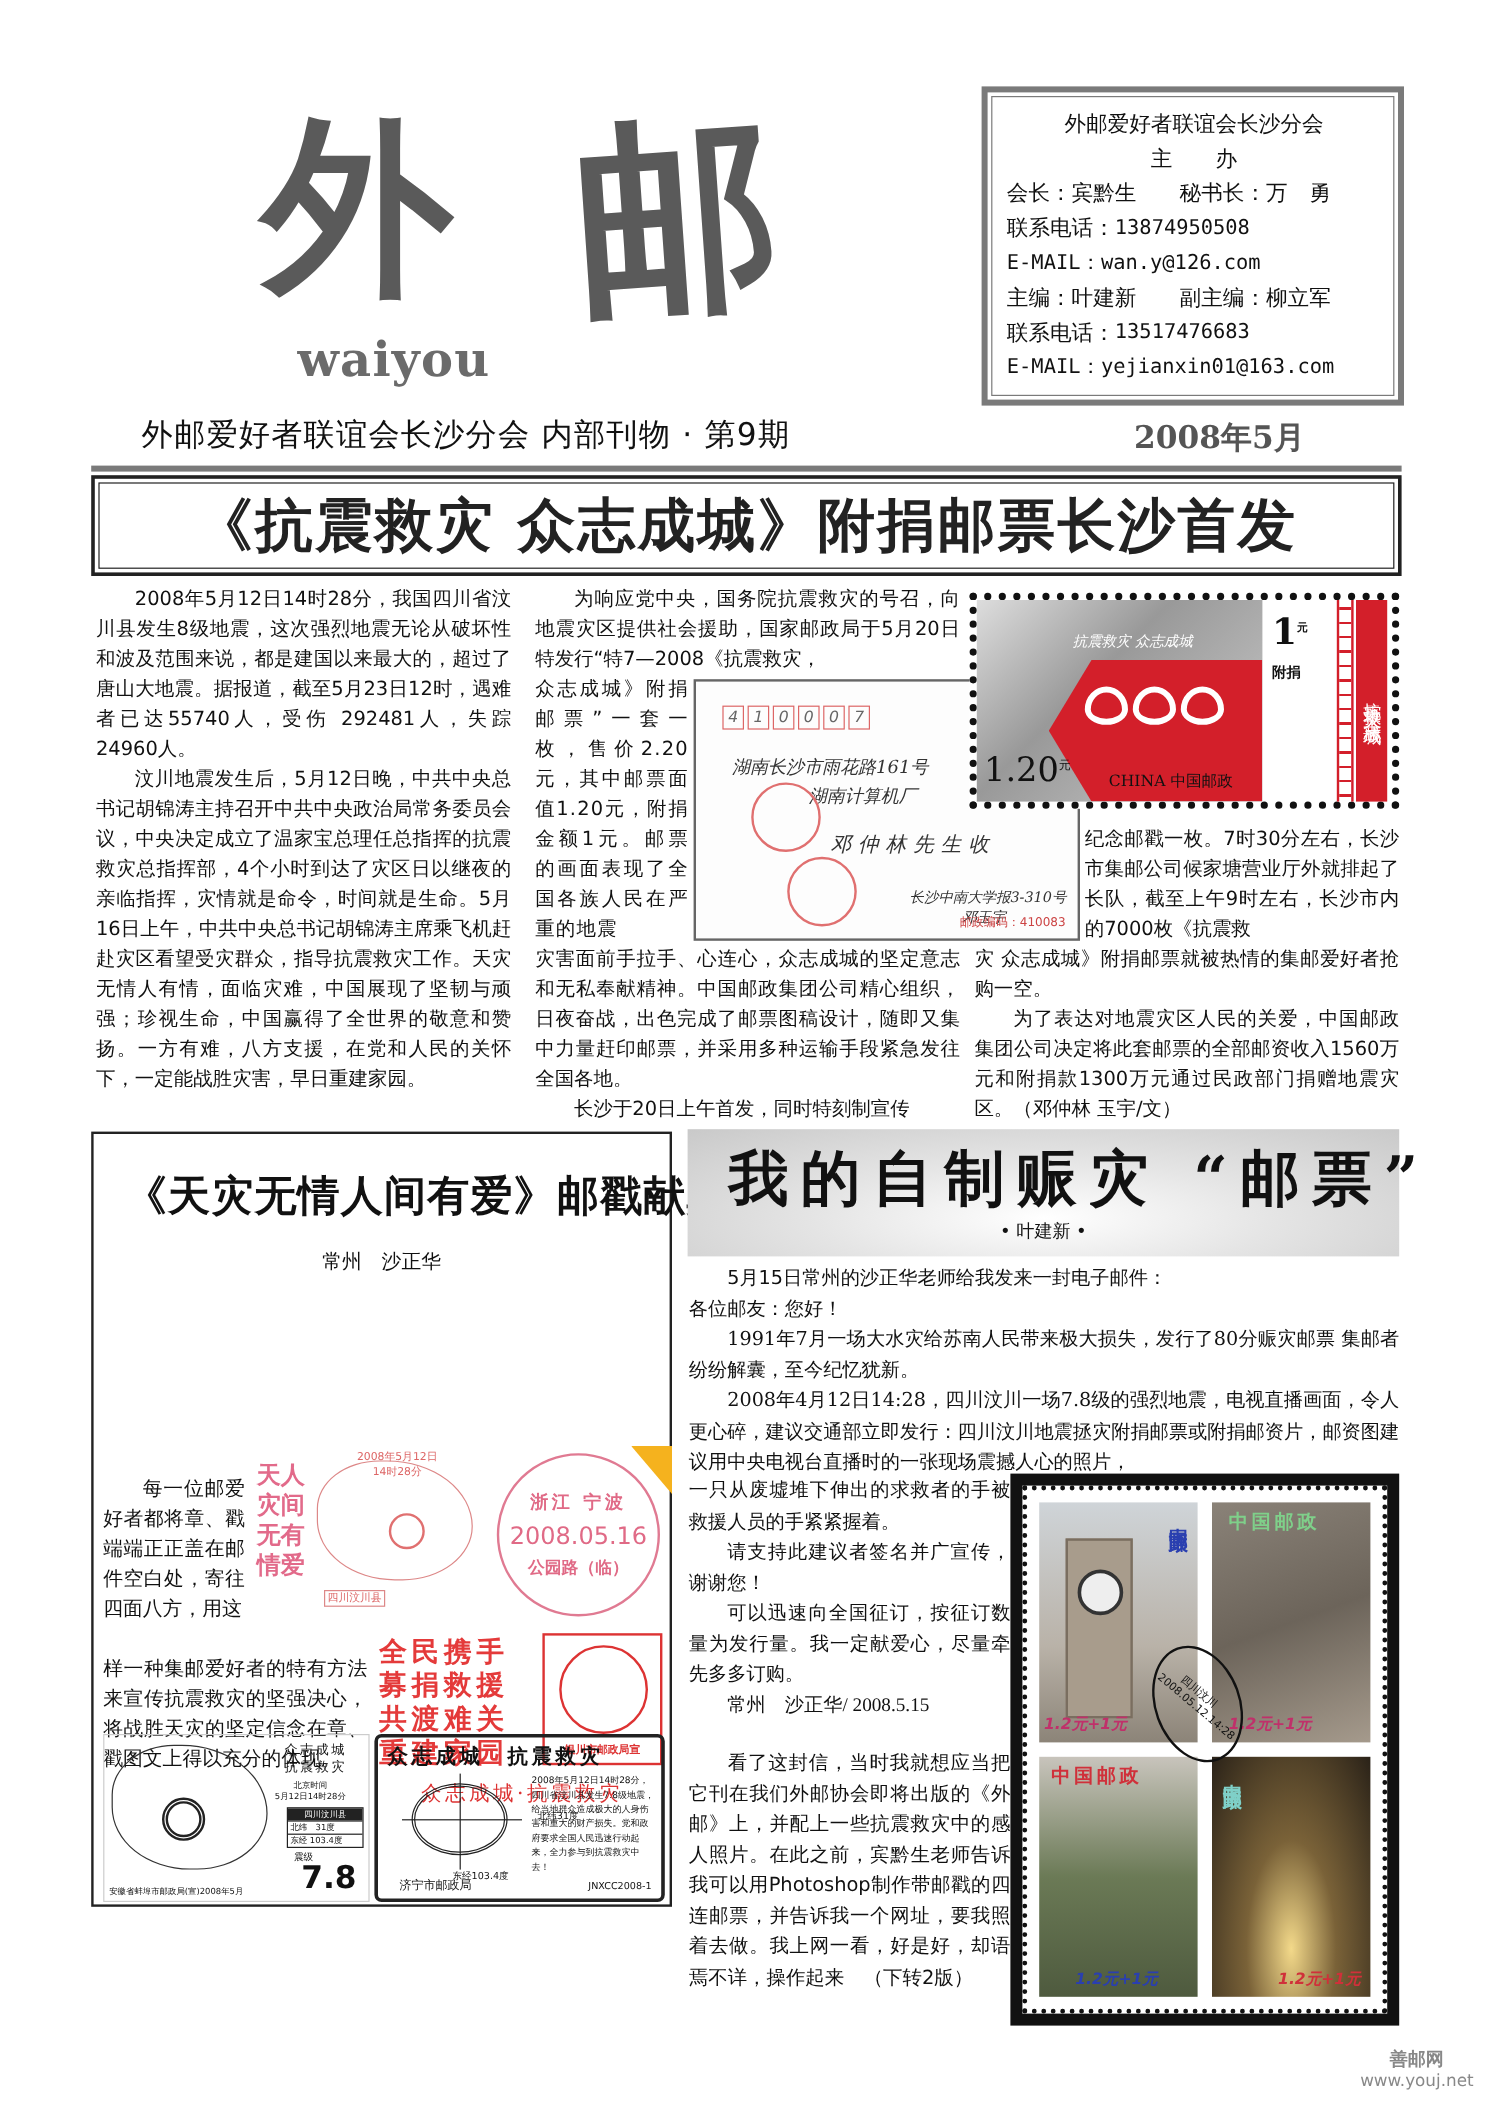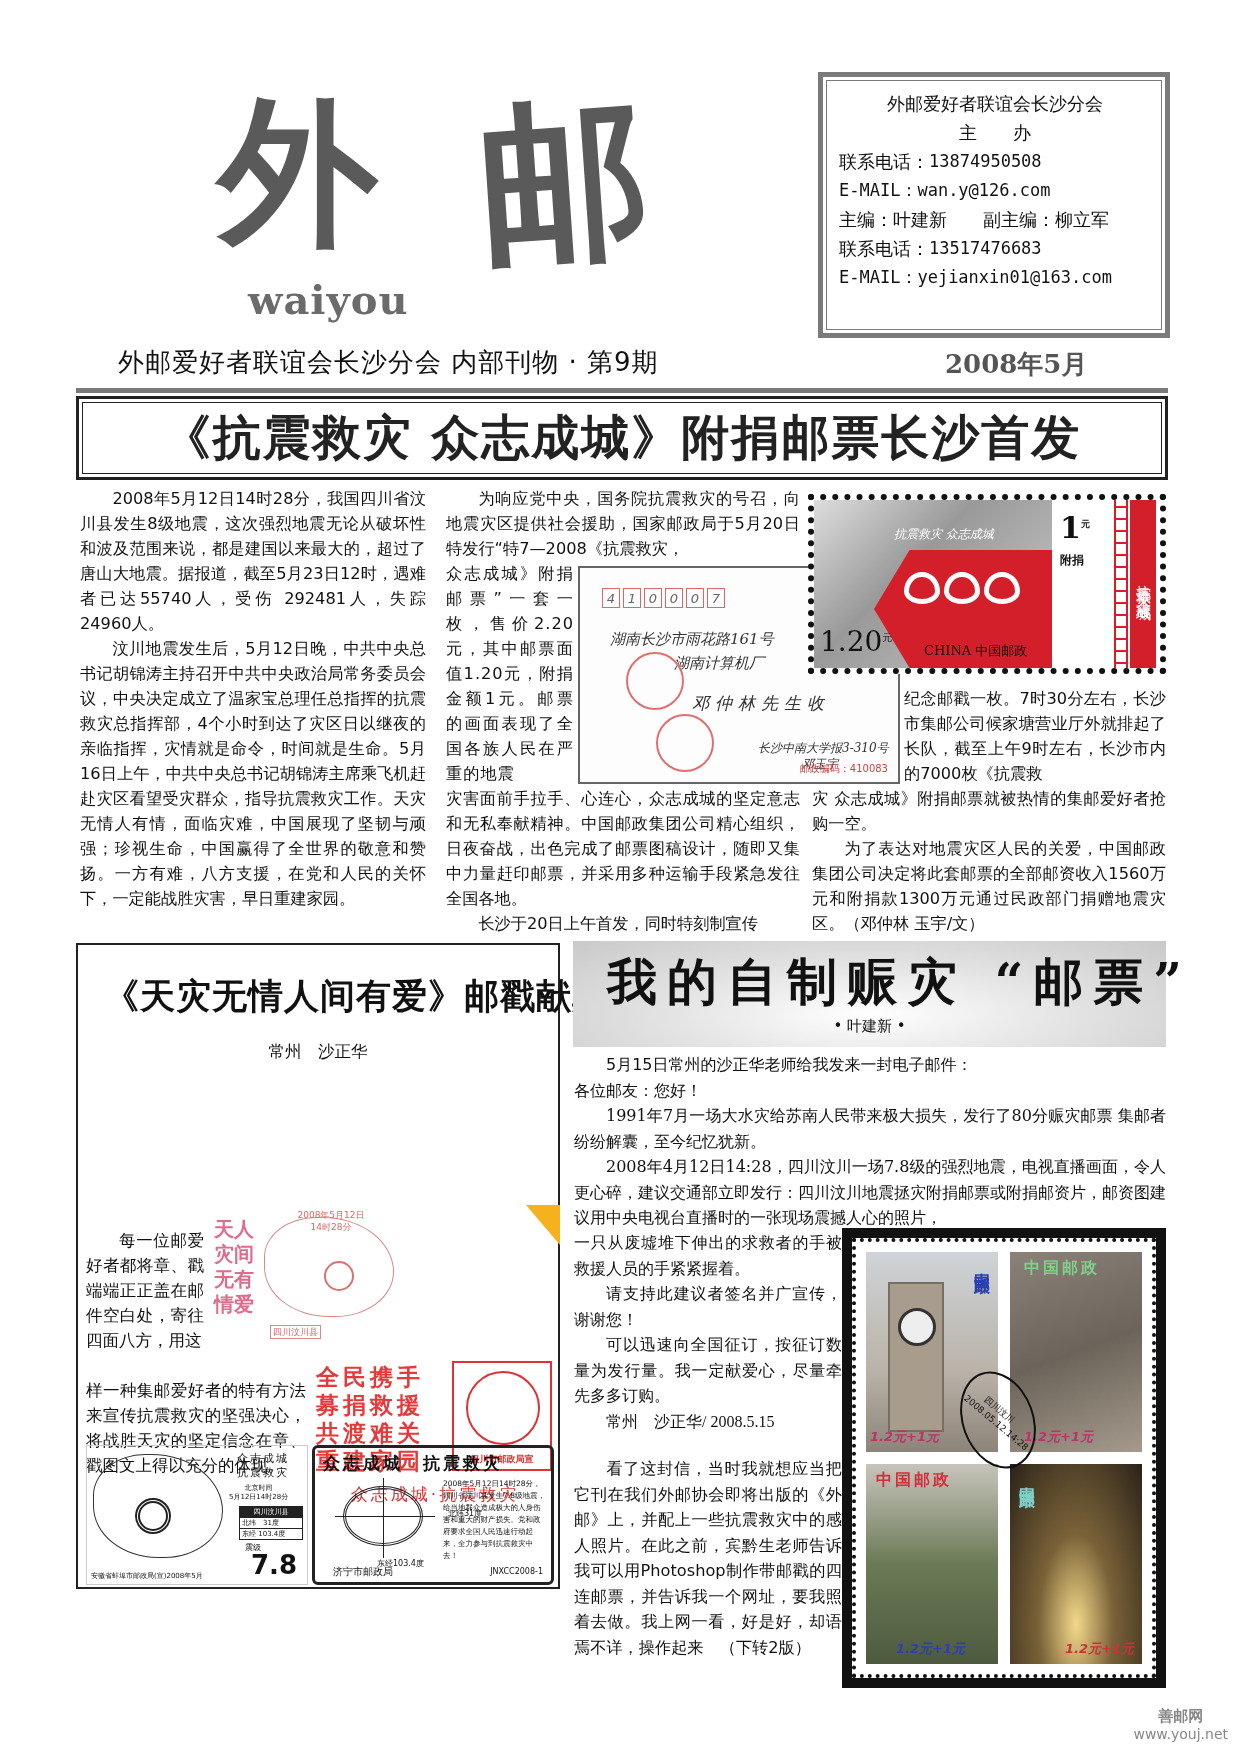--- a/index.html
+++ b/index.html
@@ -105,20 +105,27 @@
   <span class="mast-char" style="left:218px; top:92px; font-size:160px;">外</span>
   <span class="mast-char" style="left:478px; top:96px; font-size:170px; transform:rotate(-4deg);">邮</span>
   <span class="mast-roman" style="left:248px; top:276px;">waiyou</span>
 </div>
 
 <div class="info-box">
   <div class="info-inner">
     <div class="center">外邮爱好者联谊会长沙分会</div>
     <div class="center">主　　办</div>
     <div class="info-row">
+      <span>会长：</span>
+      <span>宾黔生</span>
+      <span class="gap"></span>
+      <span>秘书长：</span>
+      <span>万　勇</span>
+    </div>
+    <div class="info-row">
       <span>联系电话：</span>
       <span class="mono">13874950508</span>
     </div>
     <div class="info-row">
       <span class="mono">E-MAIL：</span>
       <span class="mono">wan.y@126.com</span>
     </div>
     <div class="info-row">
       <span>主编：</span>
       <span>叶建新</span>
@@ -220,20 +227,25 @@
     <div class="red-vert" style="left:0; top:10px;">
       <div>天人</div>
       <div>灾间</div>
       <div>无有</div>
       <div>情爱</div>
     </div>
     <div class="map-shape" style="left:50px; top:10px; width:130px; height:100px;"></div>
     <div class="tiny" style="position:absolute; left:82px; top:2px; width:70px; color:#d66; text-align:center;">2008年5月12日 14时28分</div>
     <div class="redstamp" style="left:110px; top:54px; width:30px; height:30px;"></div>
     <div class="tiny" style="position:absolute; left:56px; top:118px; color:#d66; border:1px solid #d88; padding:0 2px;">四川汶川县</div>
+    <div class="circ-pm" style="left:200px; top:4px; width:136px; height:136px;">
+      <div style="font-size:15px; font-weight:bold; letter-spacing:3px;">浙江 宁波</div>
+      <div style="font-size:20px; margin:6px 0;">2008.05.16</div>
+      <div style="font-size:14px; font-weight:bold;">公园路（临）</div>
+    </div>
     <div style="position:absolute; right:-6px; top:-2px; width:34px; height:40px; background:#f5b21e; clip-path:polygon(0 0,100% 0,100% 100%);"></div>
   </div>
 
   <div class="pm-b">
     <div class="slogan" style="left:0; top:6px;">
       <div>全民携手</div>
       <div>募捐救援</div>
       <div>共渡难关</div>
       <div>重建家园</div>
     </div>

